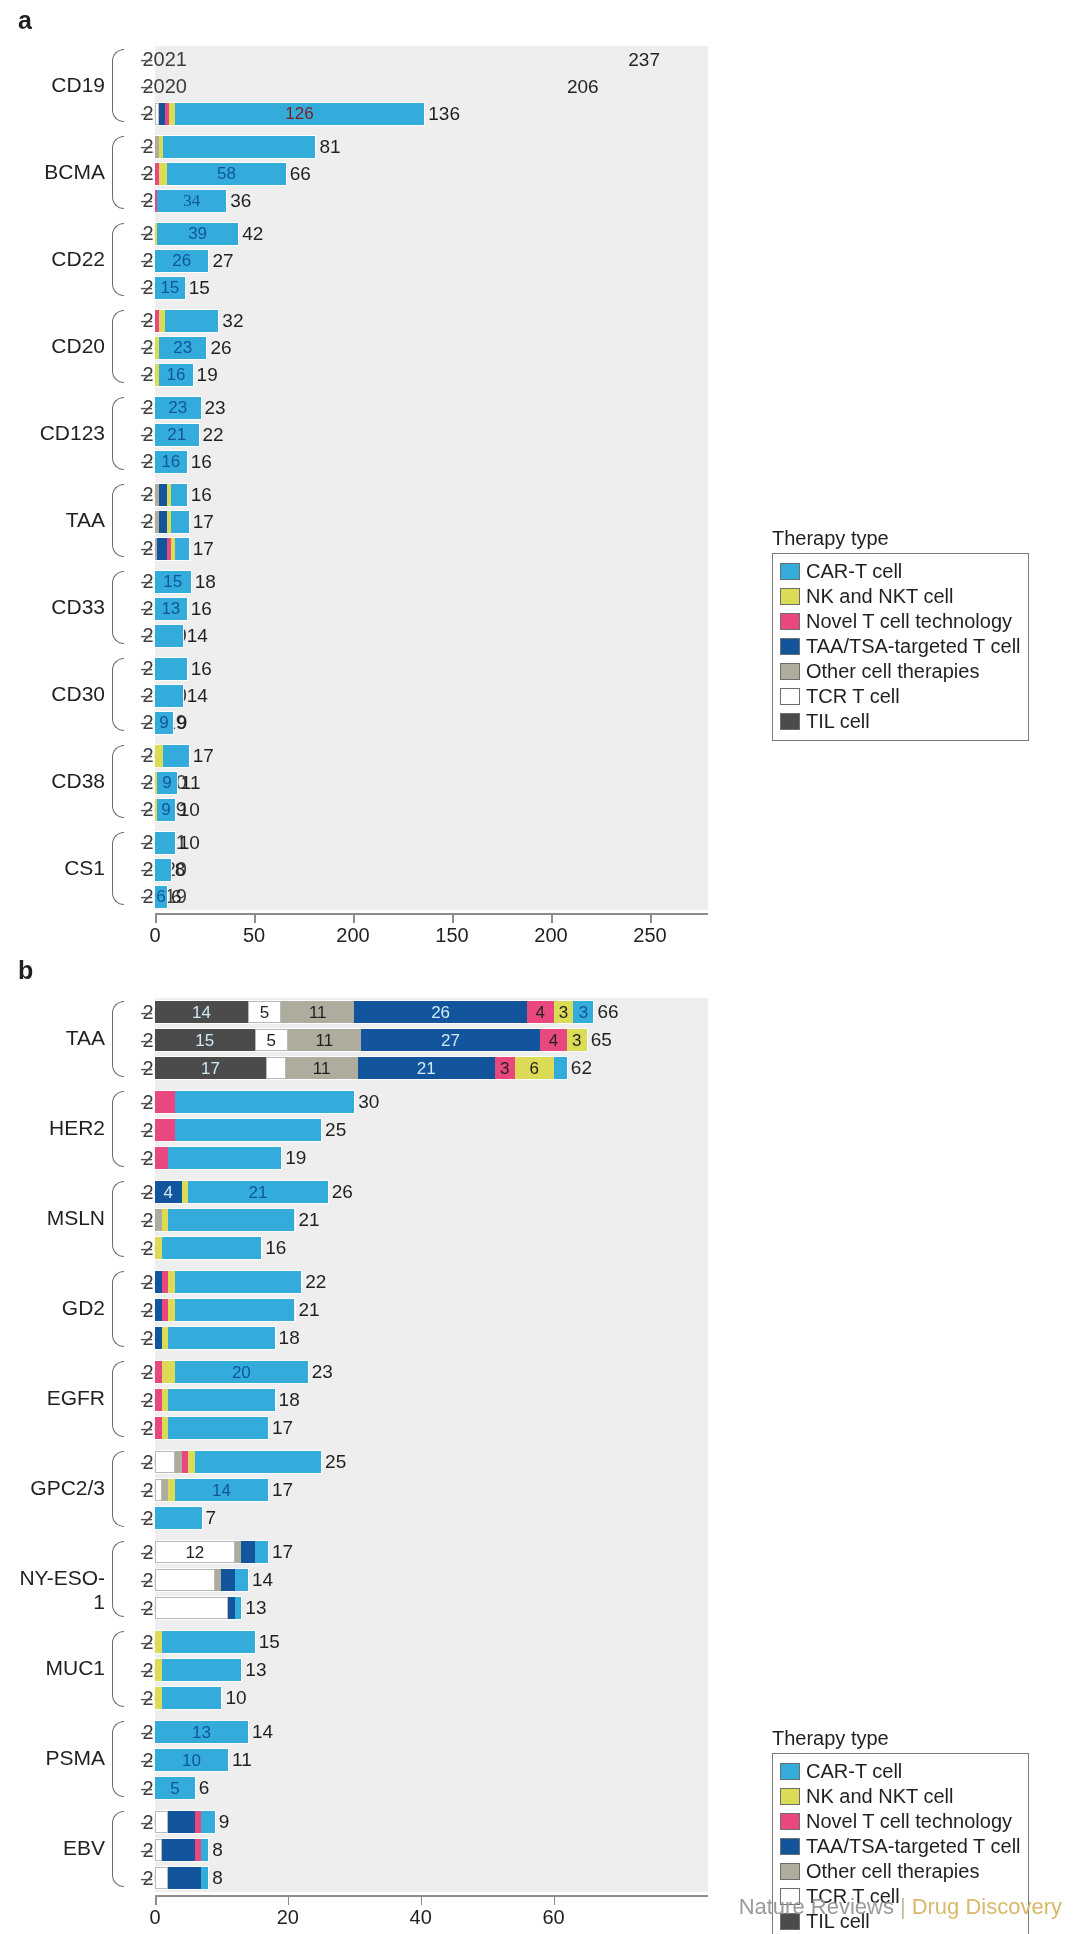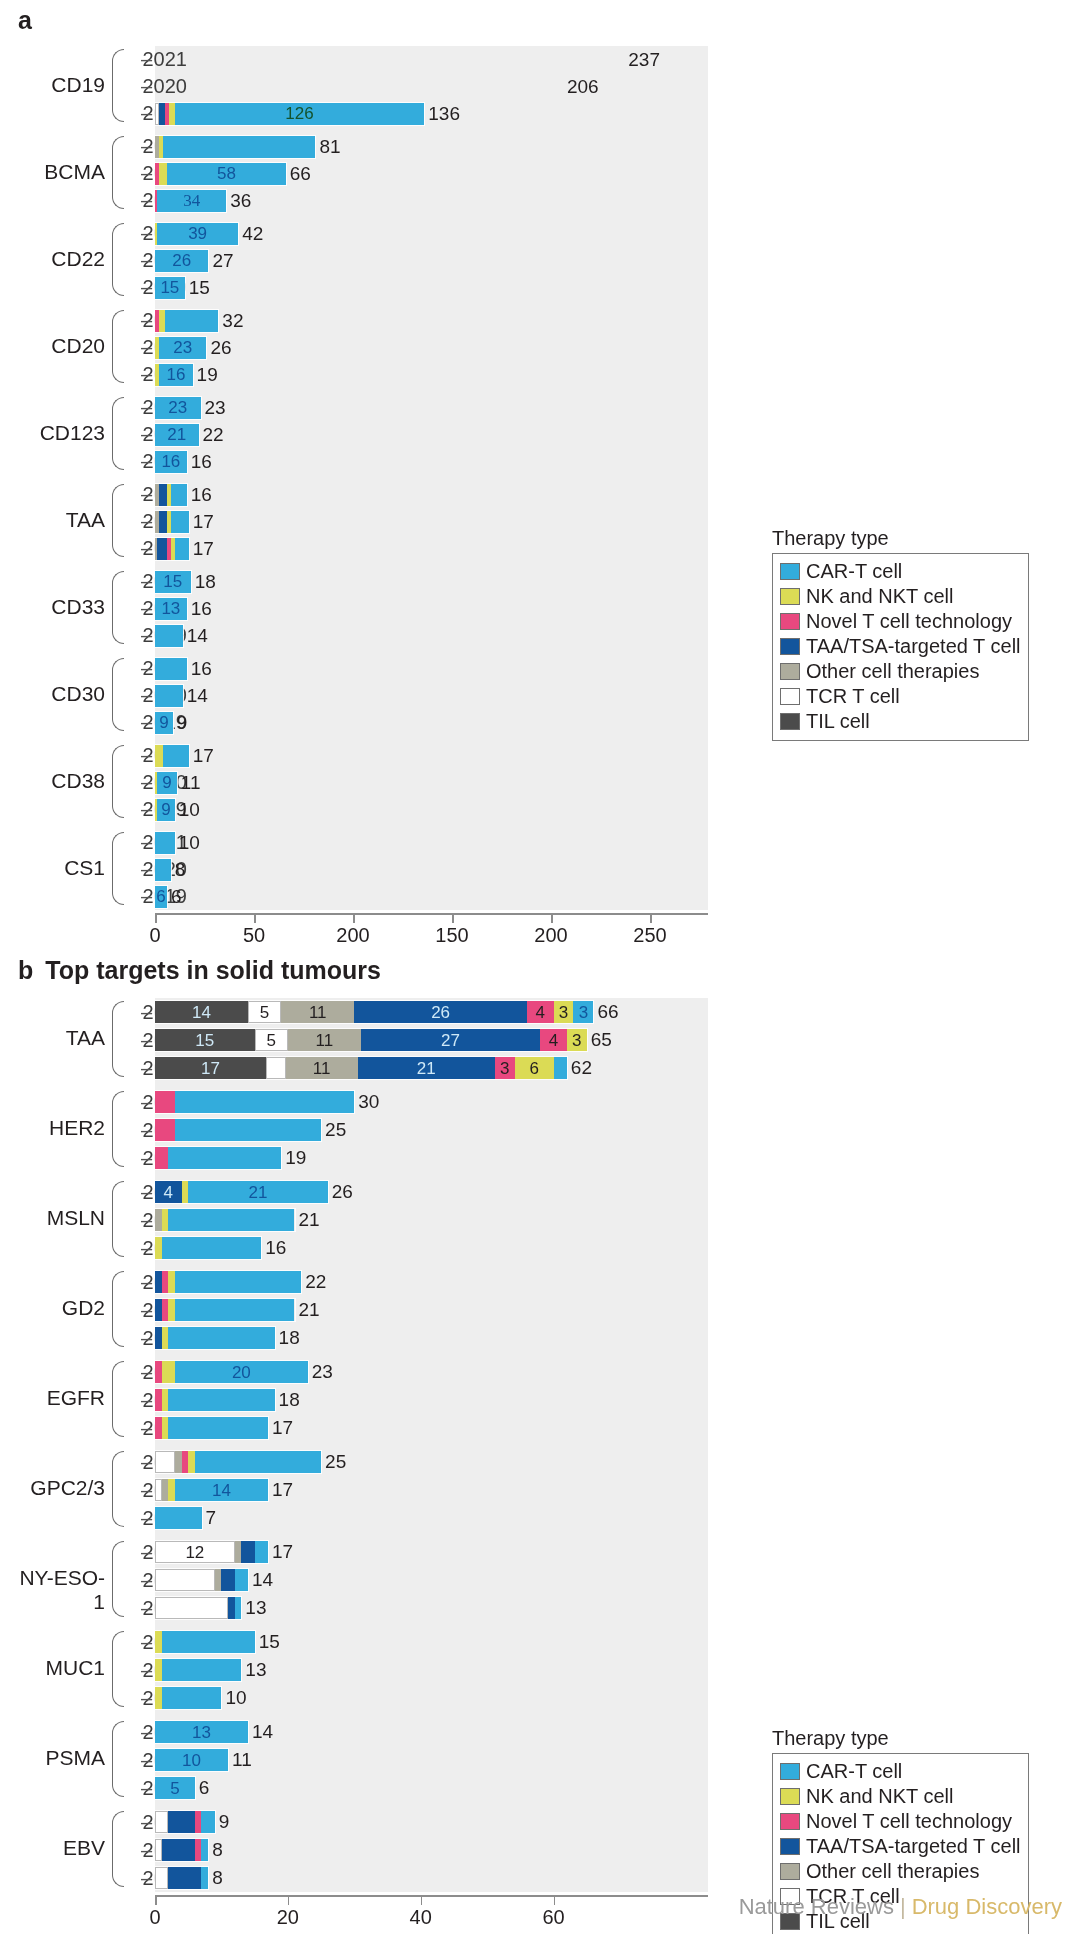--- a/index.html
+++ b/index.html
@@ -72,21 +72,21 @@
       <div class="tickdash" style="left: 141px; top: 33px; height: 27px; line-height: 27px;">–</div>
       <div class="total" style="left: 566.88px; top: 35.5px;">206</div>
       <div class="ylab-year" style="left: 125px; top: 60px; height: 27px; line-height: 27px;">2019</div>
       <div class="tickdash" style="left: 141px; top: 60px; height: 27px; line-height: 27px;">–</div>
       <div class="bar" style="left: 155px; top: 62.5px; width: 269.28px;">
         <div class="seg" style="width: 3.96px; background: rgb(255, 255, 255); box-shadow: rgb(185, 185, 185) 0px 0px 0px 1px inset;"></div>
         <div class="seg" style="width: 5.94px; background: rgb(18, 85, 156);"></div>
         <div class="seg" style="width: 3.96px; background: rgb(232, 72, 127);"></div>
         <div class="seg" style="width: 5.94px; background: rgb(219, 219, 85);"></div>
         <div class="seg" style="width: 249.48px; background: rgb(51, 172, 220);">
-          <span style="color: #14532d;">126</span>
+          <span style="color: #7f1d1d;">126</span>
         </div>
       </div>
       <div class="total" style="left: 428.28px; top: 62.5px;">136</div>
       <div class="grp-label" style="left: 20px; width: 85px; top: 119.5px;">BCMA</div>
       <div class="brace" style="left: 112px; top: 96px; width: 12px; height: 73px;"></div>
       <div class="ylab-year" style="left: 125px; top: 93px; height: 27px; line-height: 27px;">2021</div>
       <div class="tickdash" style="left: 141px; top: 93px; height: 27px; line-height: 27px;">–</div>
       <div class="bar" style="left: 155px; top: 95.5px; width: 160.38px;">
         <div class="seg" style="width: 3.96px; background: rgb(173, 172, 157);"></div>
         <div class="seg" style="width: 3.96px; background: rgb(219, 219, 85);"></div>
@@ -363,21 +363,20 @@
             <span class="legend-label">TIL cell</span>
           </div>
         </div>
       </div>
     </div>
 </div>
 
 <div class="panel" id="panel-b" style="position:absolute; left:0; top:950px; width:1080px; height:984px;">
   <div class="panel-head" style="padding-top:6px;">
     <span class="panel-letter">b</span>
-    <span class="panel-title">Top targets in solid tumours</span>
   </div>
   <div class="plot-wrap" id="plotwrap-b" style="position:absolute; left:0; top:42px; width:1080px; height:942px;">
       <div class="plot-area" style="left: 155px; top: 6px; width: 553px; height: 894px;"></div>
       <div class="grp-label" style="left: 10px; width: 95px; top: 34px;">TAA</div>
       <div class="brace" style="left: 112px; top: 9px; width: 12px; height: 76px;"></div>
       <div class="ylab-year" style="left: 125px; top: 6px; height: 28px; line-height: 28px;">2021</div>
       <div class="tickdash" style="left: 141px; top: 6px; height: 28px; line-height: 28px;">–</div>
       <div class="bar" style="left: 155px; top: 9px; width: 438.429px;">
         <div class="seg" style="width: 93px; background: rgb(75, 75, 75);">
           <span style="color: rgb(207, 233, 247);">14</span>

